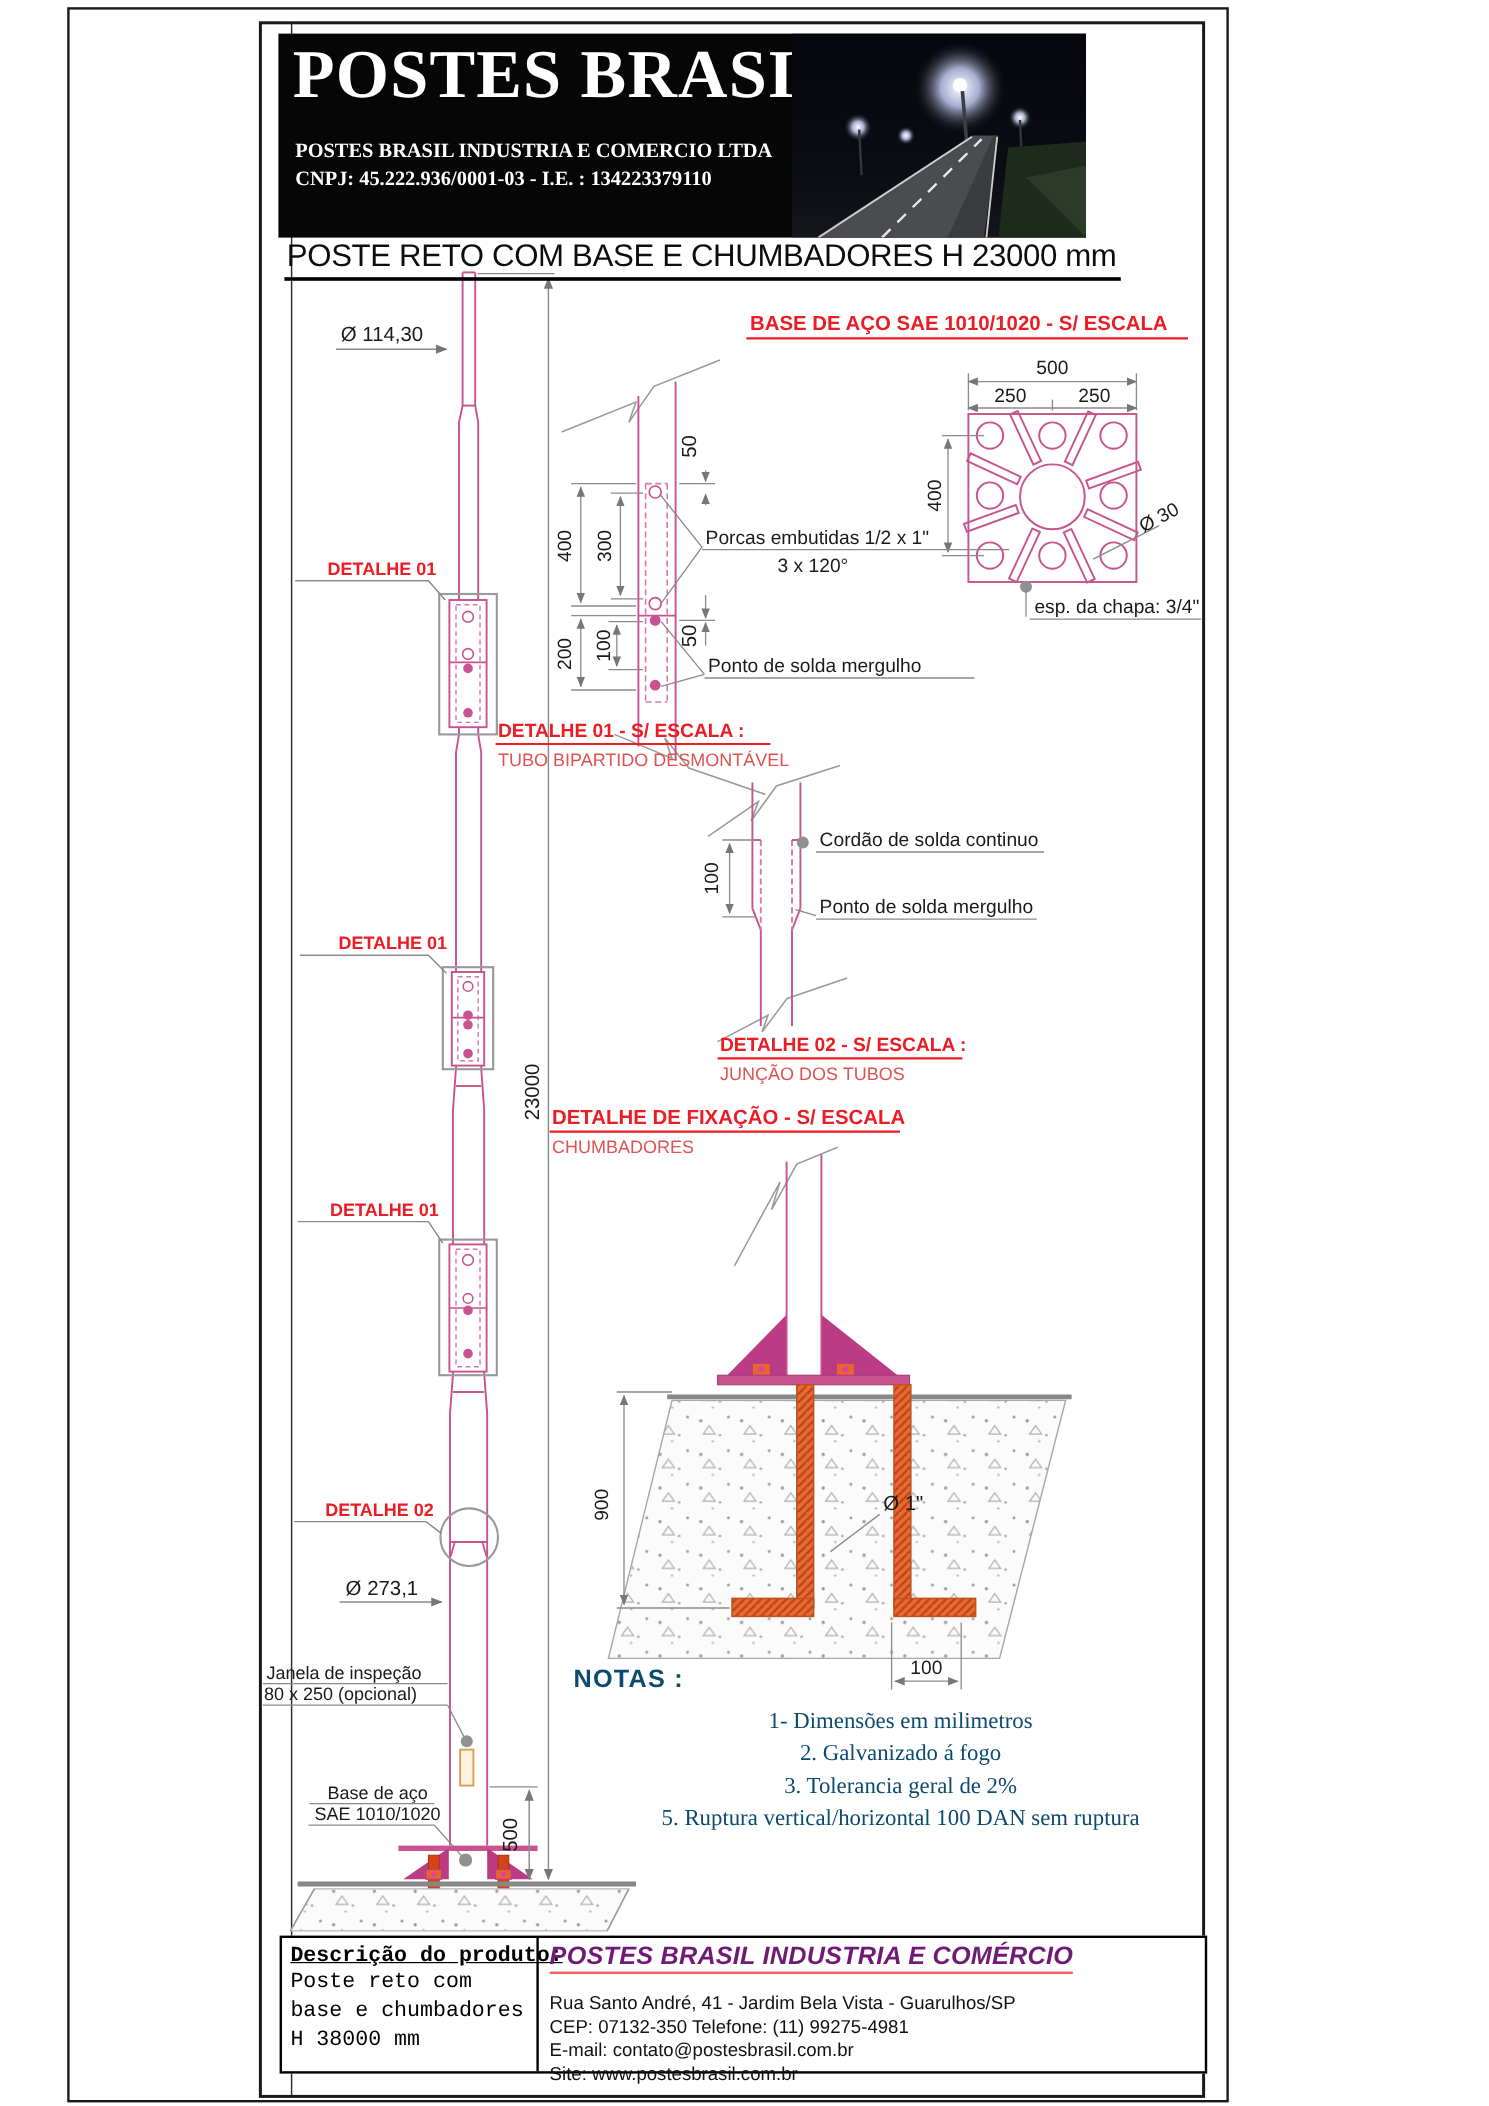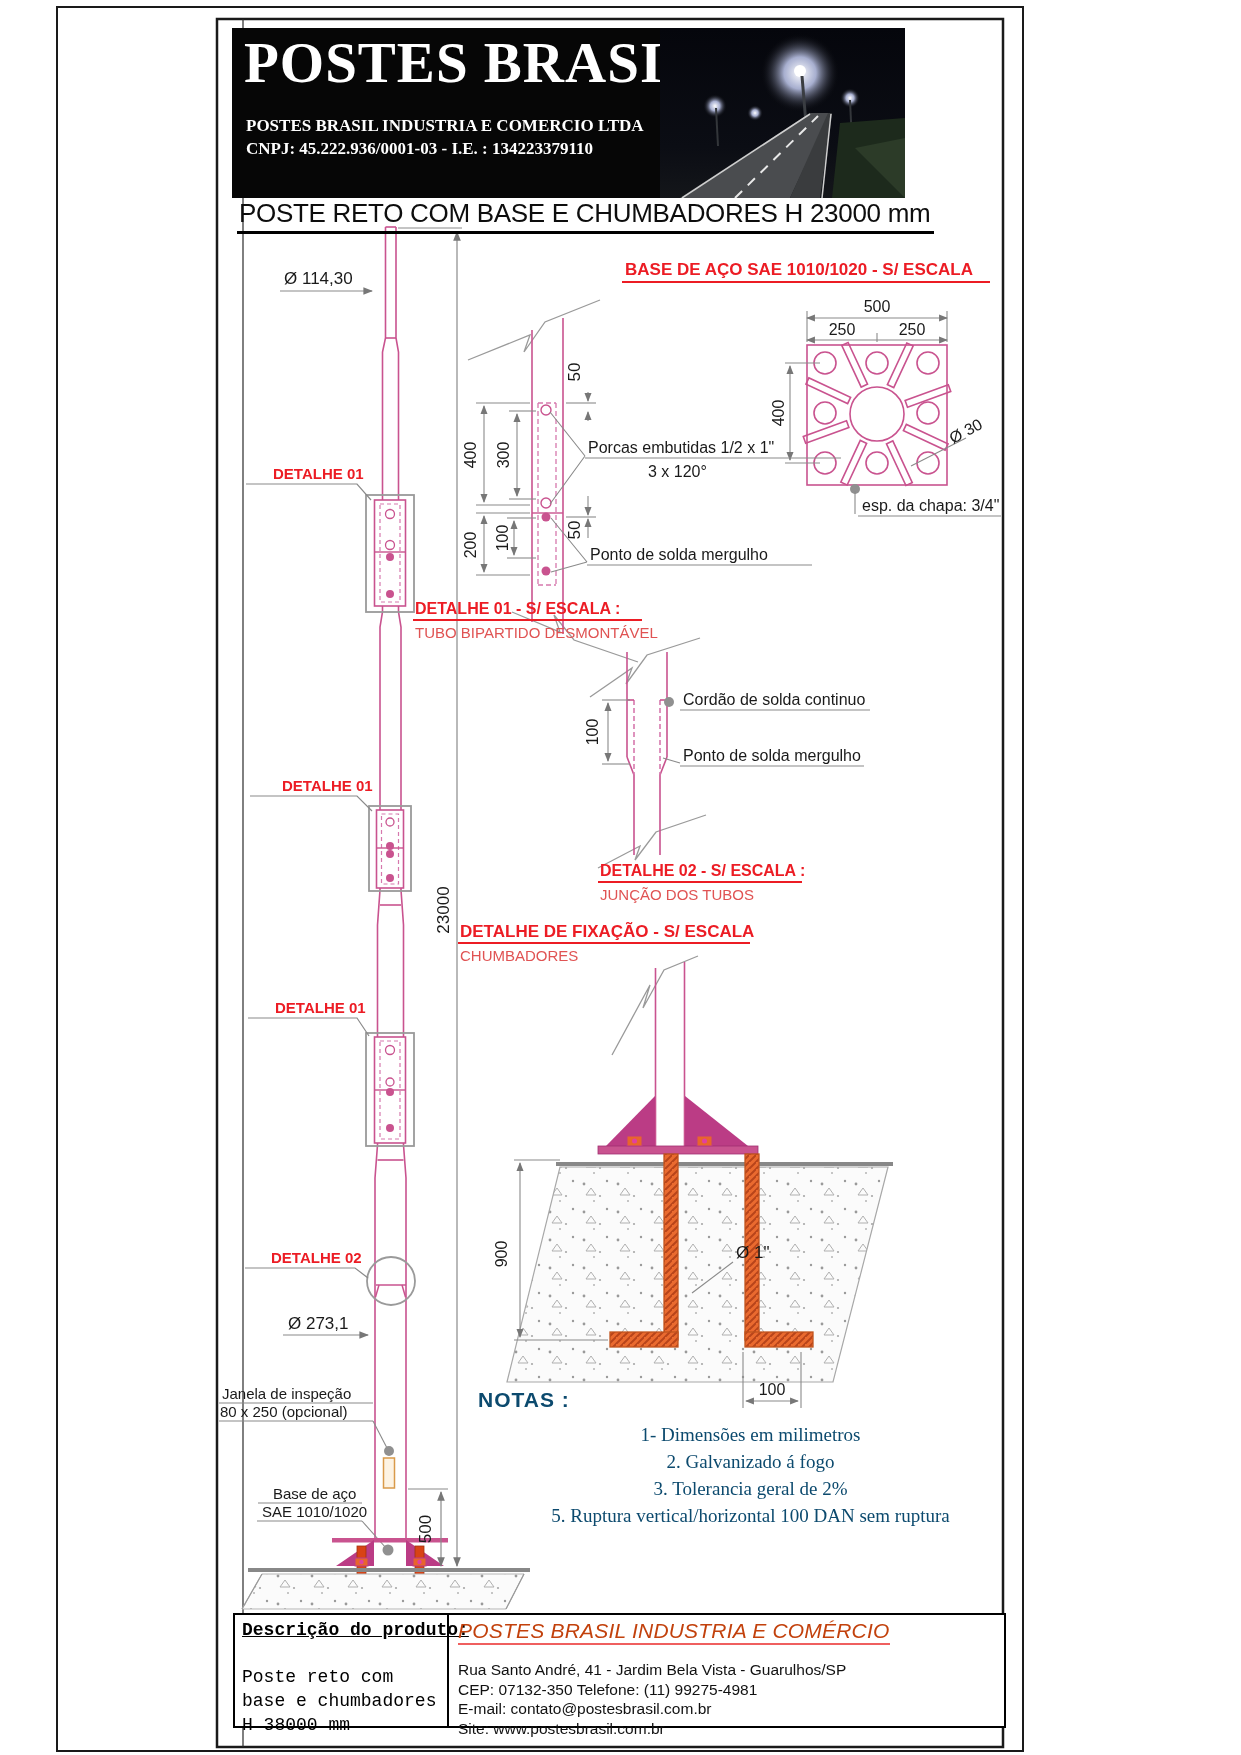--- a/index.html
+++ b/index.html
@@ -21,23 +21,23 @@
                     border-bottom:3px solid #000;padding:0 4px 2px 2px;letter-spacing:-0.3px;white-space:nowrap;}
   
   .notas{position:absolute;left:478px;top:1388px;width:545px;color:#0c4a6e;}
   .notas-h{font-size:21px;font-weight:700;letter-spacing:1px;margin-bottom:9px;}
   .notas-item{font-family:"Liberation Serif",serif;font-size:19px;line-height:27px;white-space:nowrap;text-align:center;}
   
   .footer{position:absolute;left:233px;top:1613px;width:769px;height:111px;border:2px solid #000;
           display:flex;background:#fff;}
   .f-left{width:203px;border-right:2px solid #000;padding:5px 2px 0 7px;font-family:Liberation Mono, monospace;}
   .f-desc-label{font-size:18px;font-weight:700;text-decoration:underline;white-space:nowrap;}
-  .f-desc{font-size:18px;margin-top:25px;line-height:24px;}
+  .f-desc{font-size:18px;margin-top:0;line-height:24px;}
   .f-right{flex:1;padding:4px 0 0 9px;}
-  .f-company{display:inline-block;color:#c2410c;font-size:21px;font-weight:400;font-style:italic;
+  .f-company{display:inline-block;color:#701a75;font-size:21px;font-weight:700;font-style:italic;
              border-bottom:2px solid #ef5f5f;white-space:nowrap;letter-spacing:0.2px;}
   .f-line{font-size:15.5px;line-height:19.5px;color:#111;}
   .f-line:first-of-type{margin-top:15px;}
 </style>
 </head>
 <body>
 
 <div class="page">
 
 <svg class="layer" width="1241" height="1755" viewBox="0 0 1241 1755" font-family="Liberation Sans, sans-serif">

